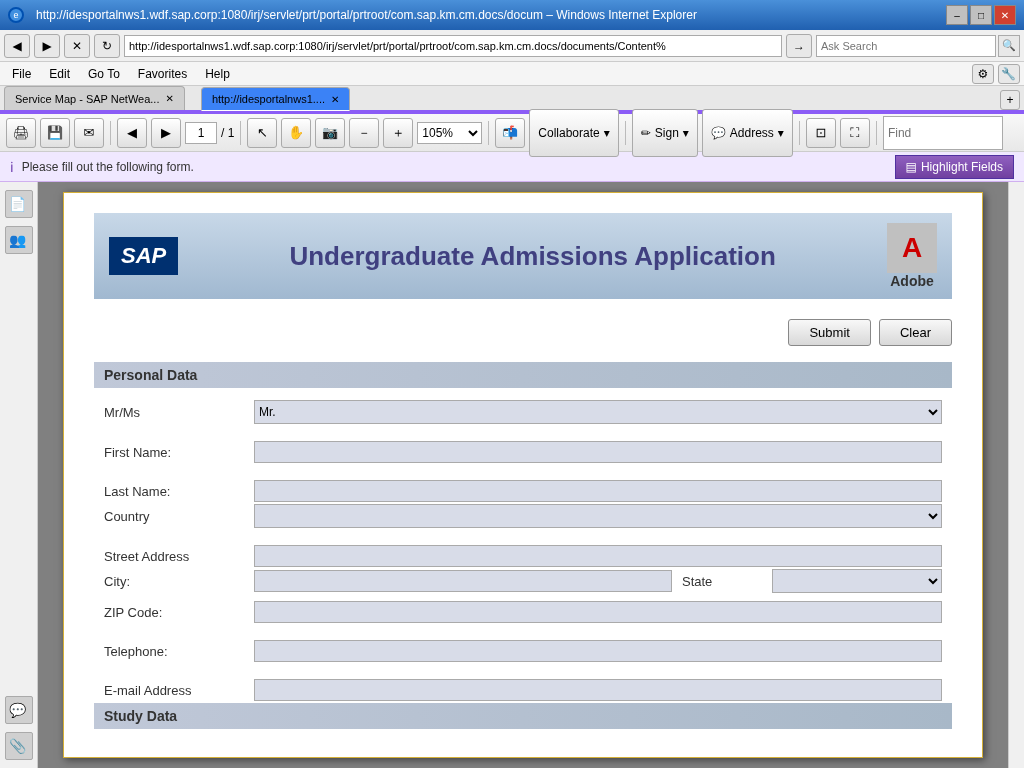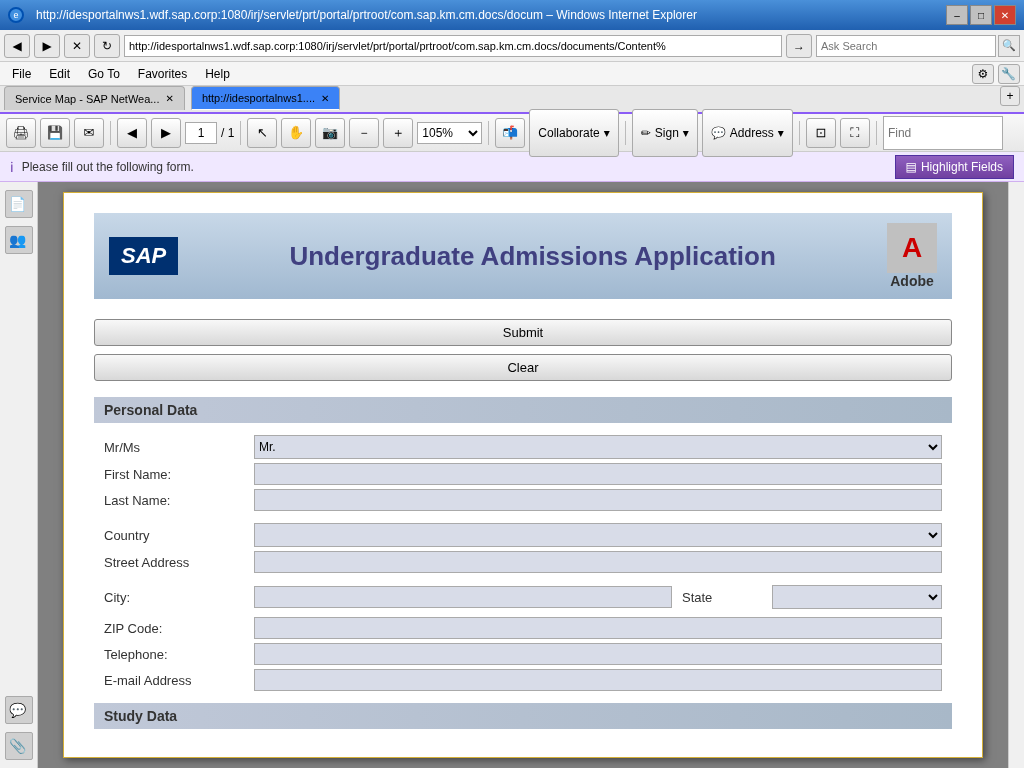--- a/index.html
+++ b/index.html
@@ -63,24 +63,24 @@
     }
     .menu-item {
       padding: 2px 8px; font-size: 12px; cursor: pointer; color: #000;
     }
 
     
     .tab-bar {
       background: #e8e8e8;
       height: 28px;
       display: flex;
-      align-items: flex-start;
+      align-items: flex-end;
       padding: 0 4px;
-      border-bottom: 2px solid #8b5cf6;
-      gap: 6px;
+      border-bottom: 4px solid #8b5cf6;
+      gap: 16px;
     }
     .tab-item {
       height: 24px; padding: 0 10px; background: #d0d0d0;
       border: 1px solid #aaa; border-bottom: none; cursor: pointer;
       font-size: 11px; display: flex; align-items: center; gap: 6px;
       border-radius: 4px 4px 0 0;
     }
     .tab-item.active { background: #3b82f6; border-bottom: 1px solid white; margin-bottom: -1px; }
     .tab-close { font-size: 10px; cursor: pointer; }
     .tab-controls { margin-left: auto; display: flex; align-items: center; gap: 4px; }
@@ -215,21 +215,20 @@
       font-size: 28px; font-weight: bold; color: #cc0000;
     }
     .adobe-text { font-size: 14px; color: #333; font-weight: bold; }
 
     
     .form-buttons {
       display: flex;
       justify-content: flex-end;
       gap: 8px;
       margin-bottom: 16px;
-      flex-direction: column;
     }
     .form-btn {
       padding: 5px 20px;
       border: 1px solid #888;
       background: linear-gradient(to bottom, #f8f8f8, #d8d8d8);
       cursor: pointer;
       font-size: 13px;
       border-radius: 3px;
     }
 
@@ -240,22 +239,22 @@
       font-size: 14px;
       font-weight: bold;
       color: #333;
       margin-bottom: 12px;
     }
 
     
     .form-grid {
       display: grid;
       grid-template-columns: 140px 1fr;
-      gap: 4px 10px;
-      margin-bottom: 12px;
+      gap: 17px 10px;
+      margin-bottom: 2px;
       padding: 0 10px;
     }
     .form-label {
       display: flex;
       align-items: center;
       font-size: 13px;
       color: #333;
     }
     .form-input {
       height: 22px;

